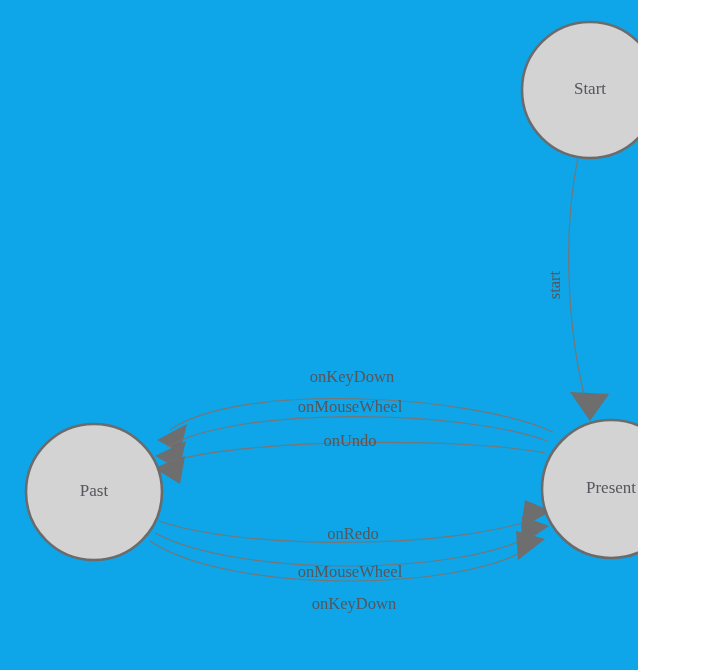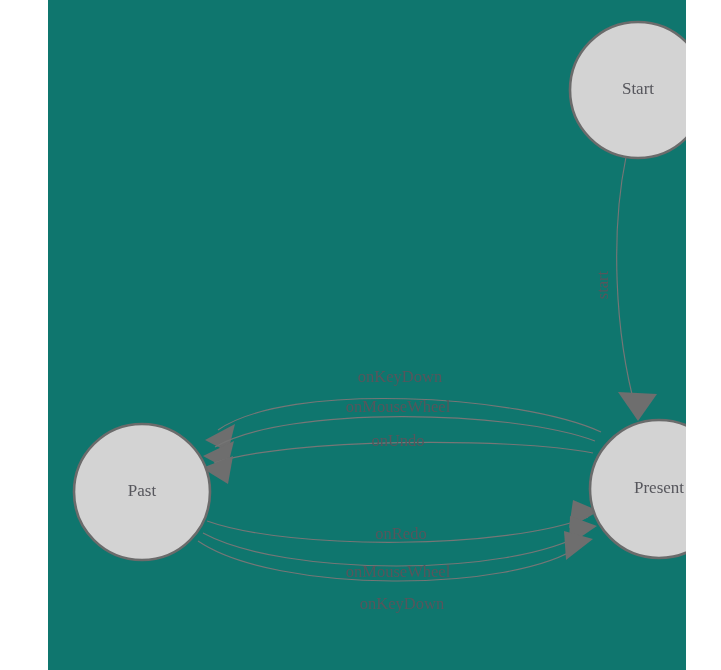--- a/index.html
+++ b/index.html
@@ -8,23 +8,22 @@
     padding: 0;
     background: #ffffff;
   }
   body {
     font-family: "Liberation Serif", "DejaVu Serif", serif;
   }
   #diagram-canvas {
     position: relative;
     width: 638px;
     height: 670px;
-    background: #0f766e;
+    background: #0ea5e9;
     overflow: hidden;
-    margin-left: 48px;
   }
   #diagram-svg {
     position: absolute;
     top: 0;
     left: 0;
     width: 721px;
     height: 670px;
     display: block;
   }
   .node-circle {

